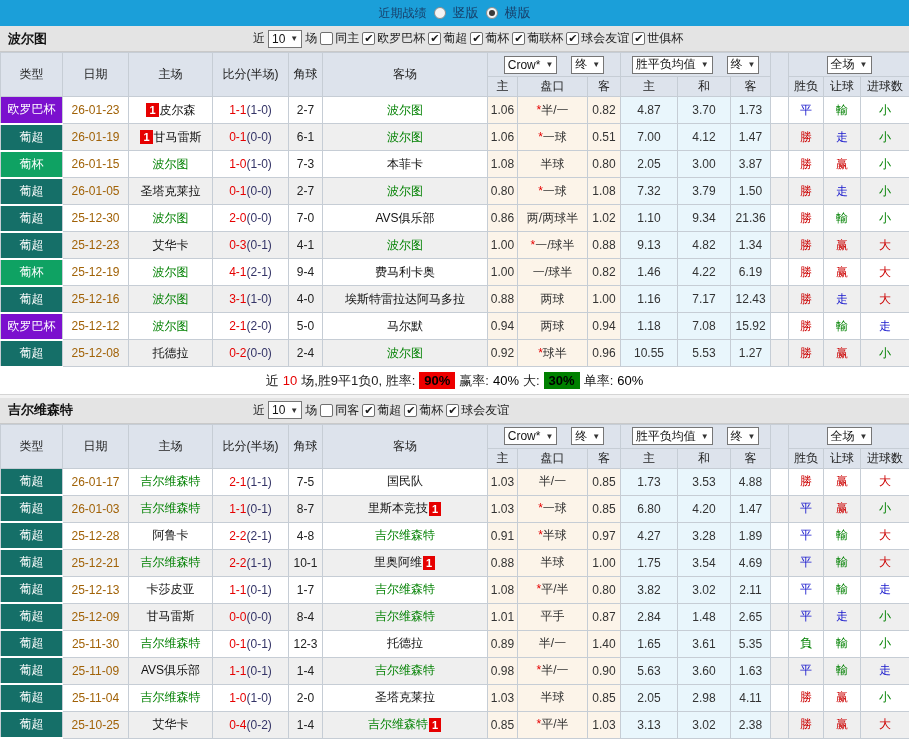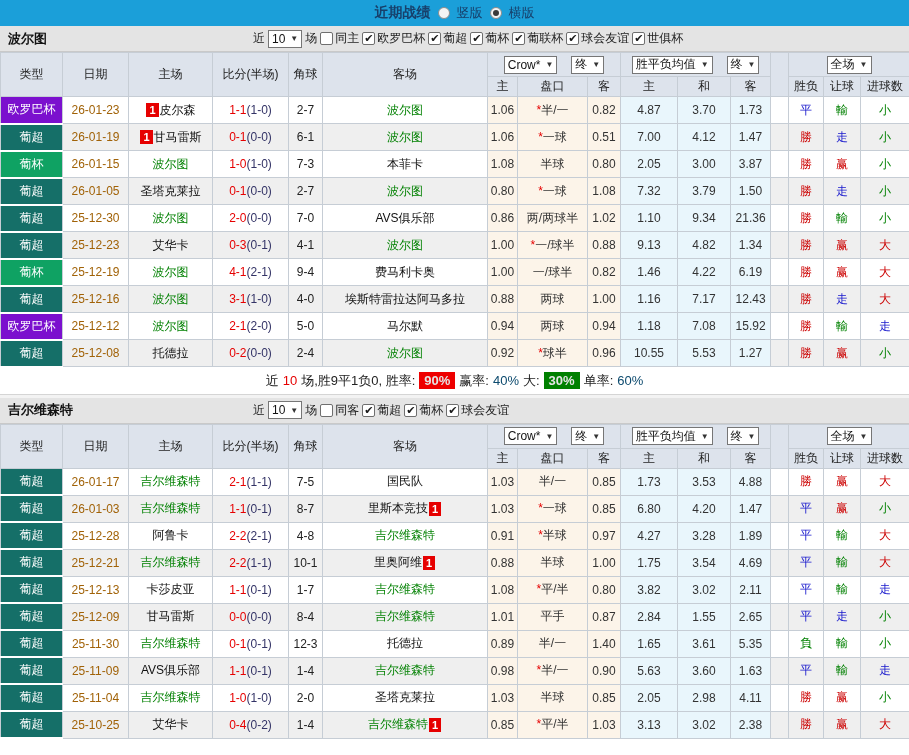--- a/index.html
+++ b/index.html
@@ -3,21 +3,21 @@
 <meta charset="utf-8">
 <style>
   * { box-sizing: border-box; }
   html,body { margin:0; padding:0; }
   body {
     width:909px; height:755px; overflow:hidden; background:#fff;
     font-family:"Liberation Sans","DejaVu Sans",sans-serif; font-size:12px; color:#222;
   }
   
   .topbar { height:26px; background:#1b9fd9; display:flex; align-items:center; justify-content:center; gap:7px; color:#17406b; }
-  .topbar .title { font-weight:bold; font-size:14px; }
+  .topbar .title { font-weight:normal; font-size:12px; }
   .radio { width:12px; height:12px; border-radius:50%; background:#f4f4f4; border:1px solid #8d8d8d; display:inline-block; position:relative; vertical-align:middle; }
   .radio.checked::after { content:""; position:absolute; left:2px; top:2px; right:2px; bottom:2px; background:#3a3a3a; border-radius:50%; }
   .radio-label { font-size:13px; color:#17406b; }
 
   
   .section-header { height:26px; background:#e4e4e4; border-bottom:1px solid #c9c9c9; display:flex; align-items:center; }
   .team-name { font-weight:bold; font-size:13px; color:#111; margin-left:8px; width:245px; }
   .filters { display:flex; align-items:center; gap:3px; font-size:12px; color:#222; }
   .filters label { display:inline-flex; align-items:center; gap:2px; cursor:default; }
   .cb { width:13px; height:13px; border:1px solid #6f6f6f; background:#fff; border-radius:2px; display:inline-flex; align-items:center; justify-content:center; font-size:11px; line-height:11px; color:#1a1a1a; }
@@ -40,22 +40,22 @@
   .teamtxt { color:#111; }
   .teamtxt.self { color:#008000; }
   .ft { color:#e60000; }
   .ht { color:#333366; }
   .badge1 { display:inline-block; background:#e60000; color:#fff; font-size:11px; font-weight:bold; line-height:14px; padding:0 3px; margin:0 1px; vertical-align:middle; }
   .star { color:#e60000; }
 
   
   .summary { height:26px; display:flex; align-items:center; justify-content:center; gap:4px; font-size:13px; color:#222; background:#fff; }
   .rednum { color:#e60000; }
-  .bluenum { color:#0c4a6e; }
-  .pct-badge { color:#e5e5e5; font-weight:bold; padding:1px 5px; font-size:13px; }
+  .bluenum { color:#000000; }
+  .pct-badge { color:#000000; font-weight:bold; padding:1px 5px; font-size:13px; }
   .pct-badge.red { background:#ee0000; }
   .pct-badge.green { background:#008000; }
   .divider { height:4px; background:#f3f3f3; border-top:1px solid #d5d5d5; }
 </style>
 </head>
 <body>
 
 <div class="topbar">
   <span class="title">近期战绩</span>
   <span class="radio"></span>
@@ -576,21 +576,21 @@
         <td class="league" style="background: rgb(21, 111, 104);">葡超</td>
         <td class="stripe date">25-12-09</td>
         <td class="stripe team"><span class="teamtxt">甘马雷斯</span></td>
         <td class="stripe score"><span class="ft">0-0</span><span class="ht">(0-0)</span></td>
         <td class="stripe corners">8-4</td>
         <td class="stripe team"><span class="teamtxt self">吉尔维森特</span></td>
         <td class="odds">1.01</td>
         <td class="handicap"><span>平手</span></td>
         <td class="odds">0.87</td>
         <td class="mean">2.84</td>
-        <td class="mean">1.55</td>
+        <td class="mean">1.48</td>
         <td class="mean">2.65</td>
         <td class="stripe"></td>
         <td class="stripe res" style="color: rgb(21, 21, 204);">平</td>
         <td class="stripe res" style="color: rgb(21, 21, 204);">走</td>
         <td class="stripe res" style="color: rgb(0, 128, 0);">小</td>
       </tr>
       <tr>
         <td class="league" style="background: rgb(21, 111, 104);">葡超</td>
         <td class="stripe date">25-11-30</td>
         <td class="stripe team"><span class="teamtxt self">吉尔维森特</span></td>

